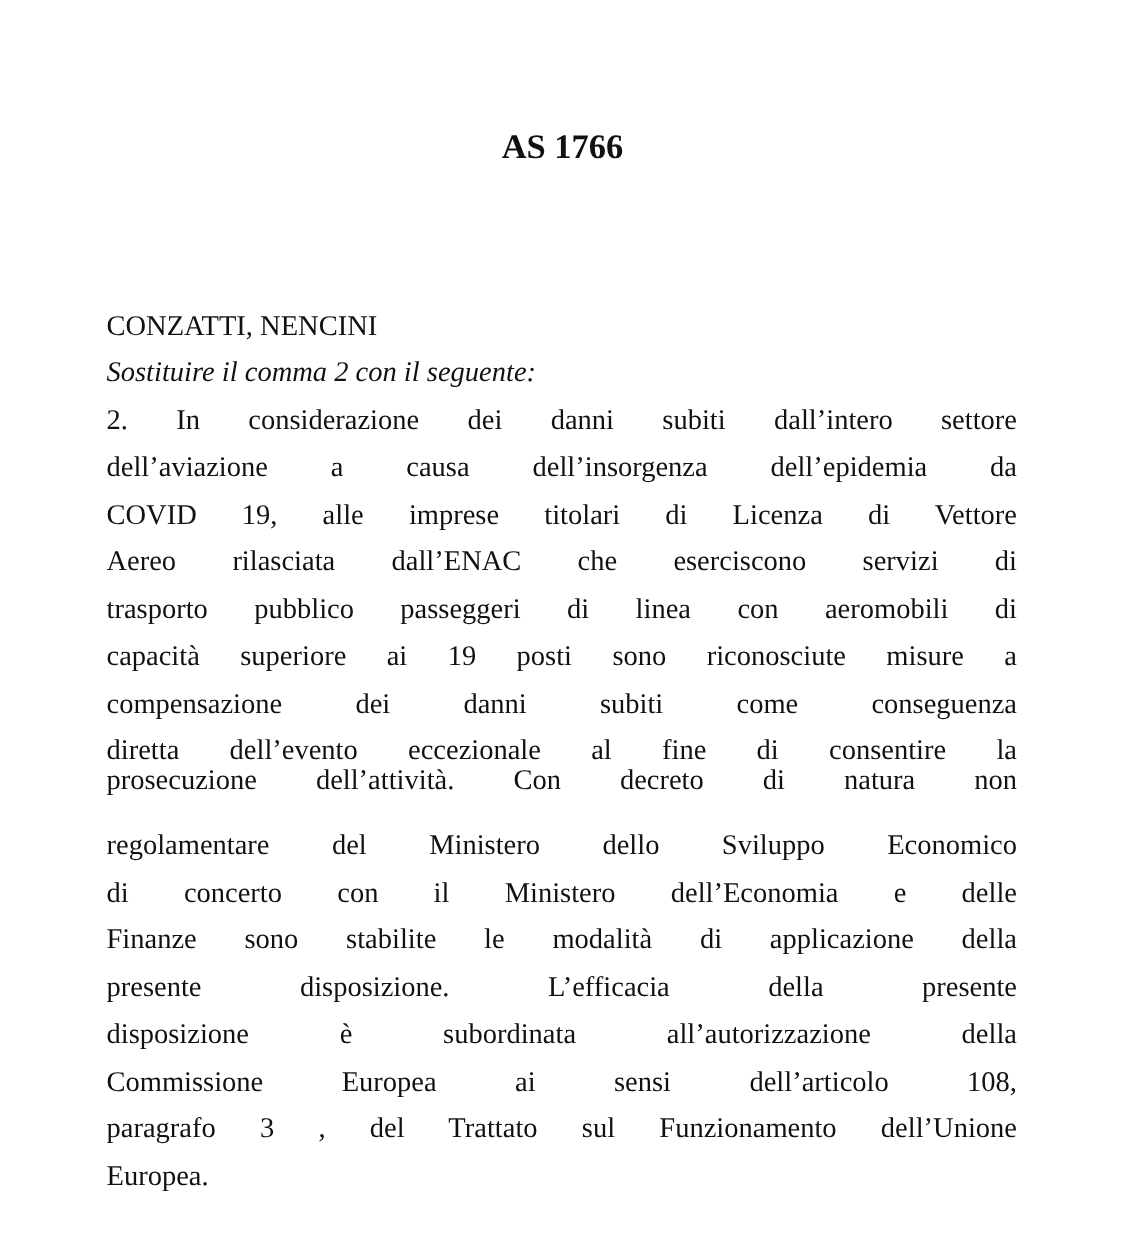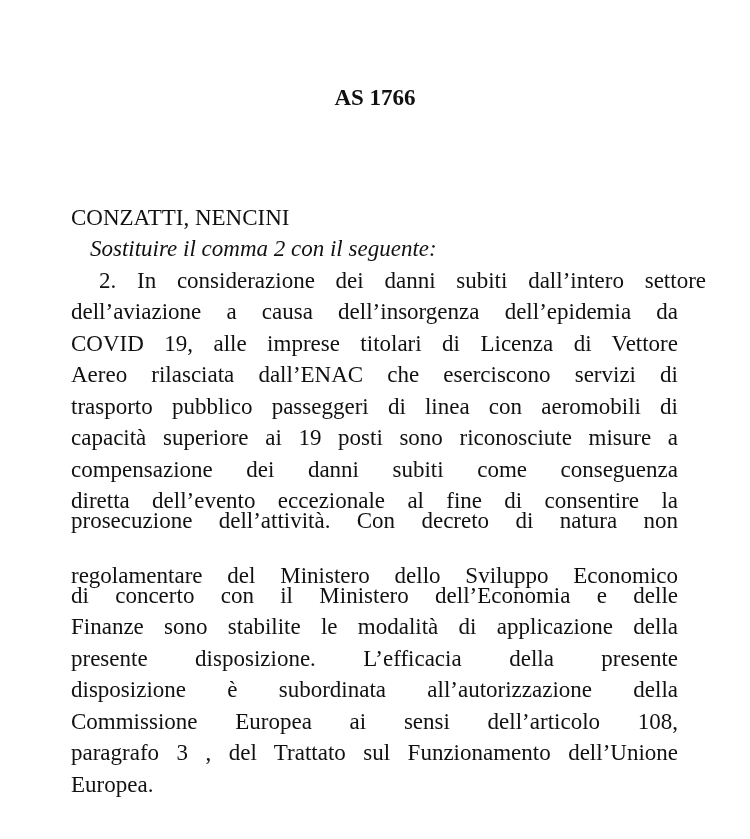--- a/index.html
+++ b/index.html
@@ -8,47 +8,47 @@
       font-family: "Liberation Serif", "DejaVu Serif", serif;
       color: #111111;
     }
     .page { position: absolute; left: 0; top: 0; width: 750px; height: 632px; background: #fff; }
     .center {
       position: absolute; left: 0; width: 750px; text-align: center;
       font-weight: bold; font-size: 23px; line-height: 28px;
     }
     .line {
       position: absolute; left: 71px; width: 607px;
-      font-size: 23px; line-height: 28px; white-space: nowrap;
+      font-size: 19px; line-height: 28px; white-space: nowrap;
     }
     .just {
       text-align: justify; text-align-last: justify; white-space: normal;
     }
-    .ital { font-style: italic; margin-left: 19px; }
+    .ital { font-style: italic; }
   </style>
 </head>
 <body>
 
 <div class="page">
   <div class="center" style="top:84px;">AS 1766</div>
 
   <div class="line" style="top:204px;">CONZATTI, NENCINI</div>
   <div class="line ital" style="top:235px;">Sostituire il comma 2 con il seguente:</div>
 
   <div>
-    <div class="line just" style="top:267px;margin-left:28px;">2. In considerazione dei danni subiti dall’intero settore</div>
+    <div class="line just" style="top:267px;">2. In considerazione dei danni subiti dall’intero settore</div>
     <div class="line just" style="top:298px;">dell’aviazione a causa dell’insorgenza dell’epidemia da</div>
     <div class="line just" style="top:330px;">COVID 19, alle imprese titolari di Licenza di Vettore</div>
     <div class="line just" style="top:361px;">Aereo rilasciata dall’ENAC che eserciscono servizi di</div>
     <div class="line just" style="top:393px;">trasporto pubblico passeggeri di linea con aeromobili di</div>
     <div class="line just" style="top:424px;">capacità superiore ai 19 posti sono riconosciute misure a</div>
     <div class="line just" style="top:456px;">compensazione dei danni subiti come conseguenza</div>
     <div class="line just" style="top:487px;">diretta dell’evento eccezionale al fine di consentire la</div>
     <div class="line just" style="top:507px;">prosecuzione dell’attività. Con decreto di natura non</div>
-    <div class="line just" style="top:550px;margin-top:12px;">regolamentare del Ministero dello Sviluppo Economico</div>
+    <div class="line just" style="top:550px;">regolamentare del Ministero dello Sviluppo Economico</div>
     <div class="line just" style="top:582px;">di concerto con il Ministero dell’Economia e delle</div>
     <div class="line just" style="top:613px;">Finanze sono stabilite le modalità di applicazione della</div>
     <div class="line just" style="top:645px;">presente disposizione. L’efficacia della presente</div>
     <div class="line just" style="top:676px;">disposizione è subordinata all’autorizzazione della</div>
     <div class="line just" style="top:708px;">Commissione Europea ai sensi dell’articolo 108,</div>
     <div class="line just" style="top:739px;">paragrafo 3 , del Trattato sul Funzionamento dell’Unione</div>
     <div class="line" style="top:771px;">Europea.</div>
   </div>
 </div>
 

